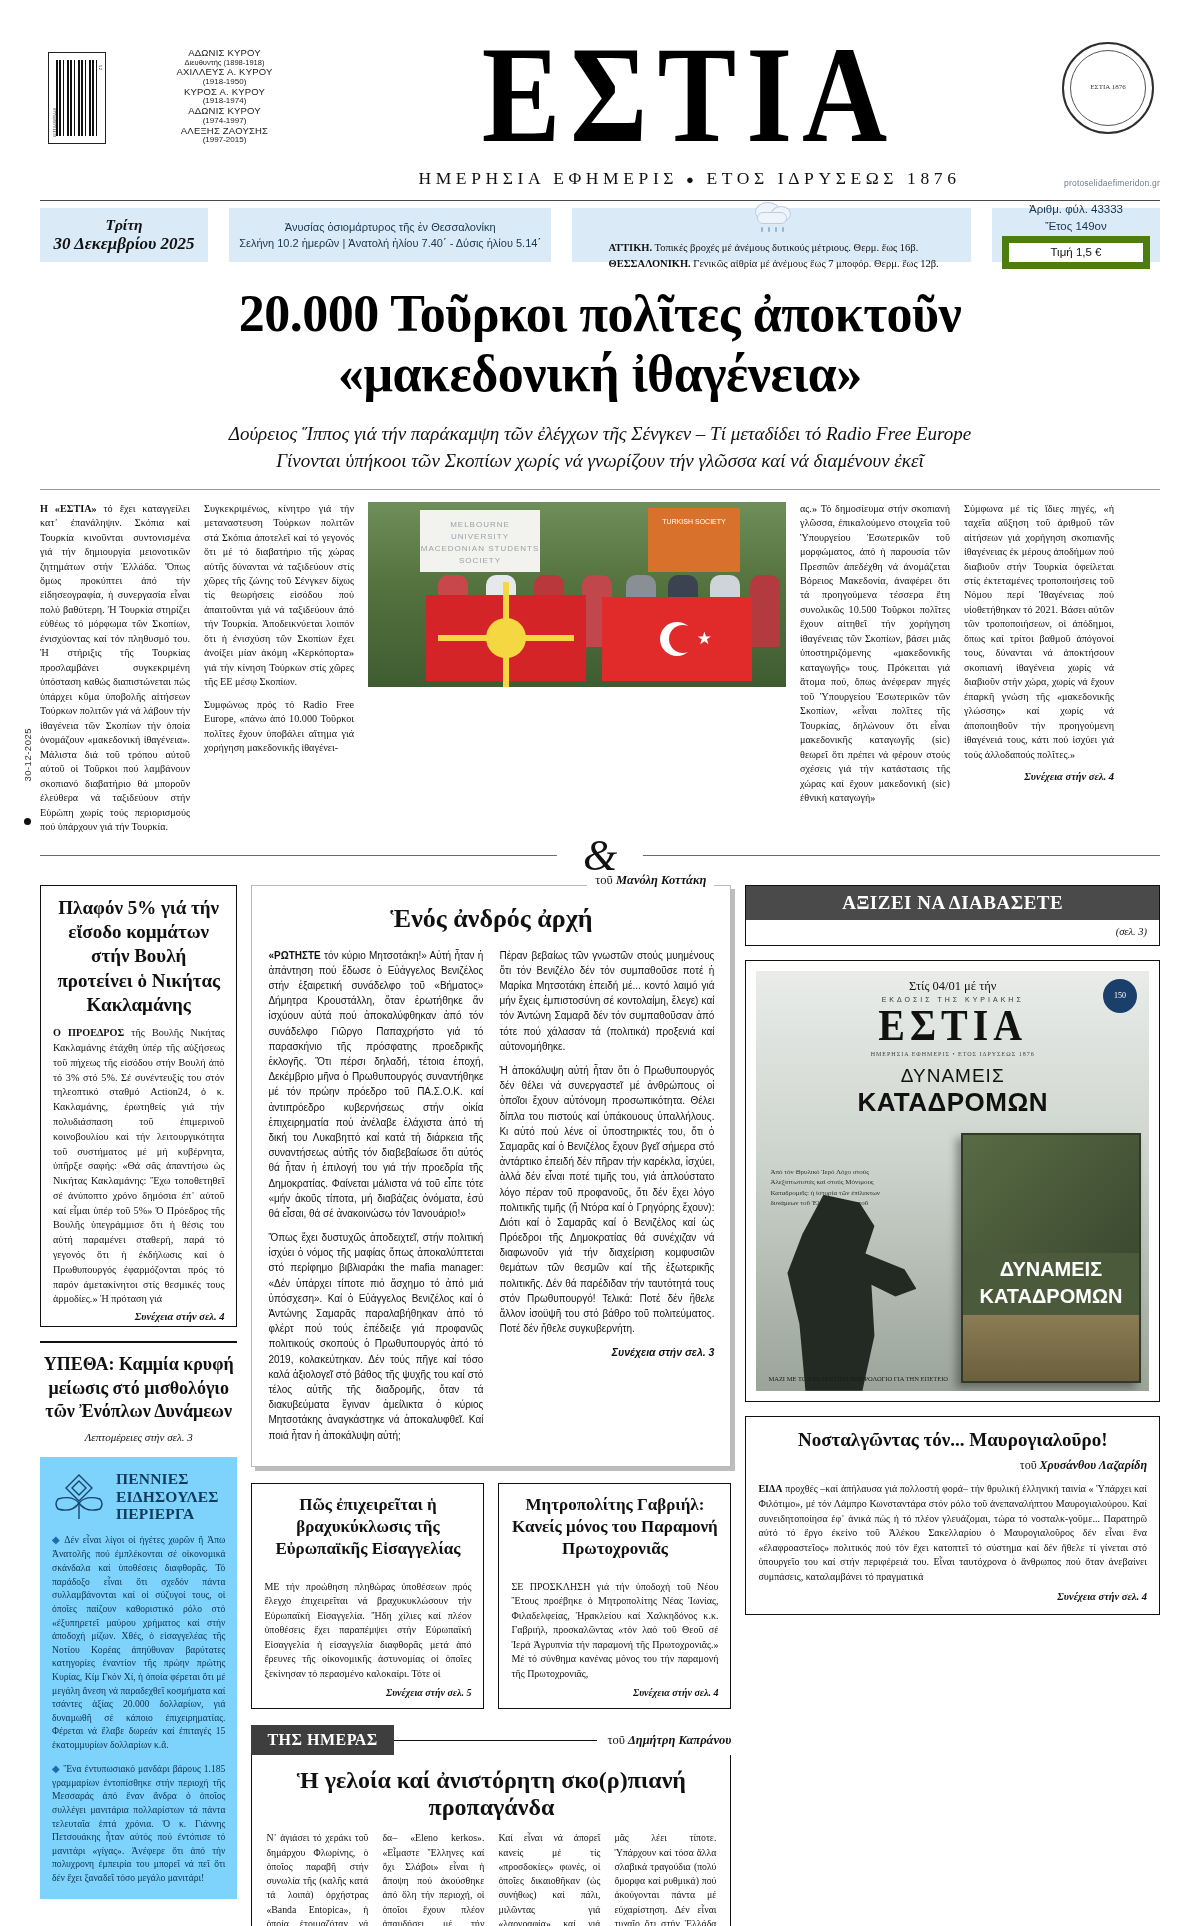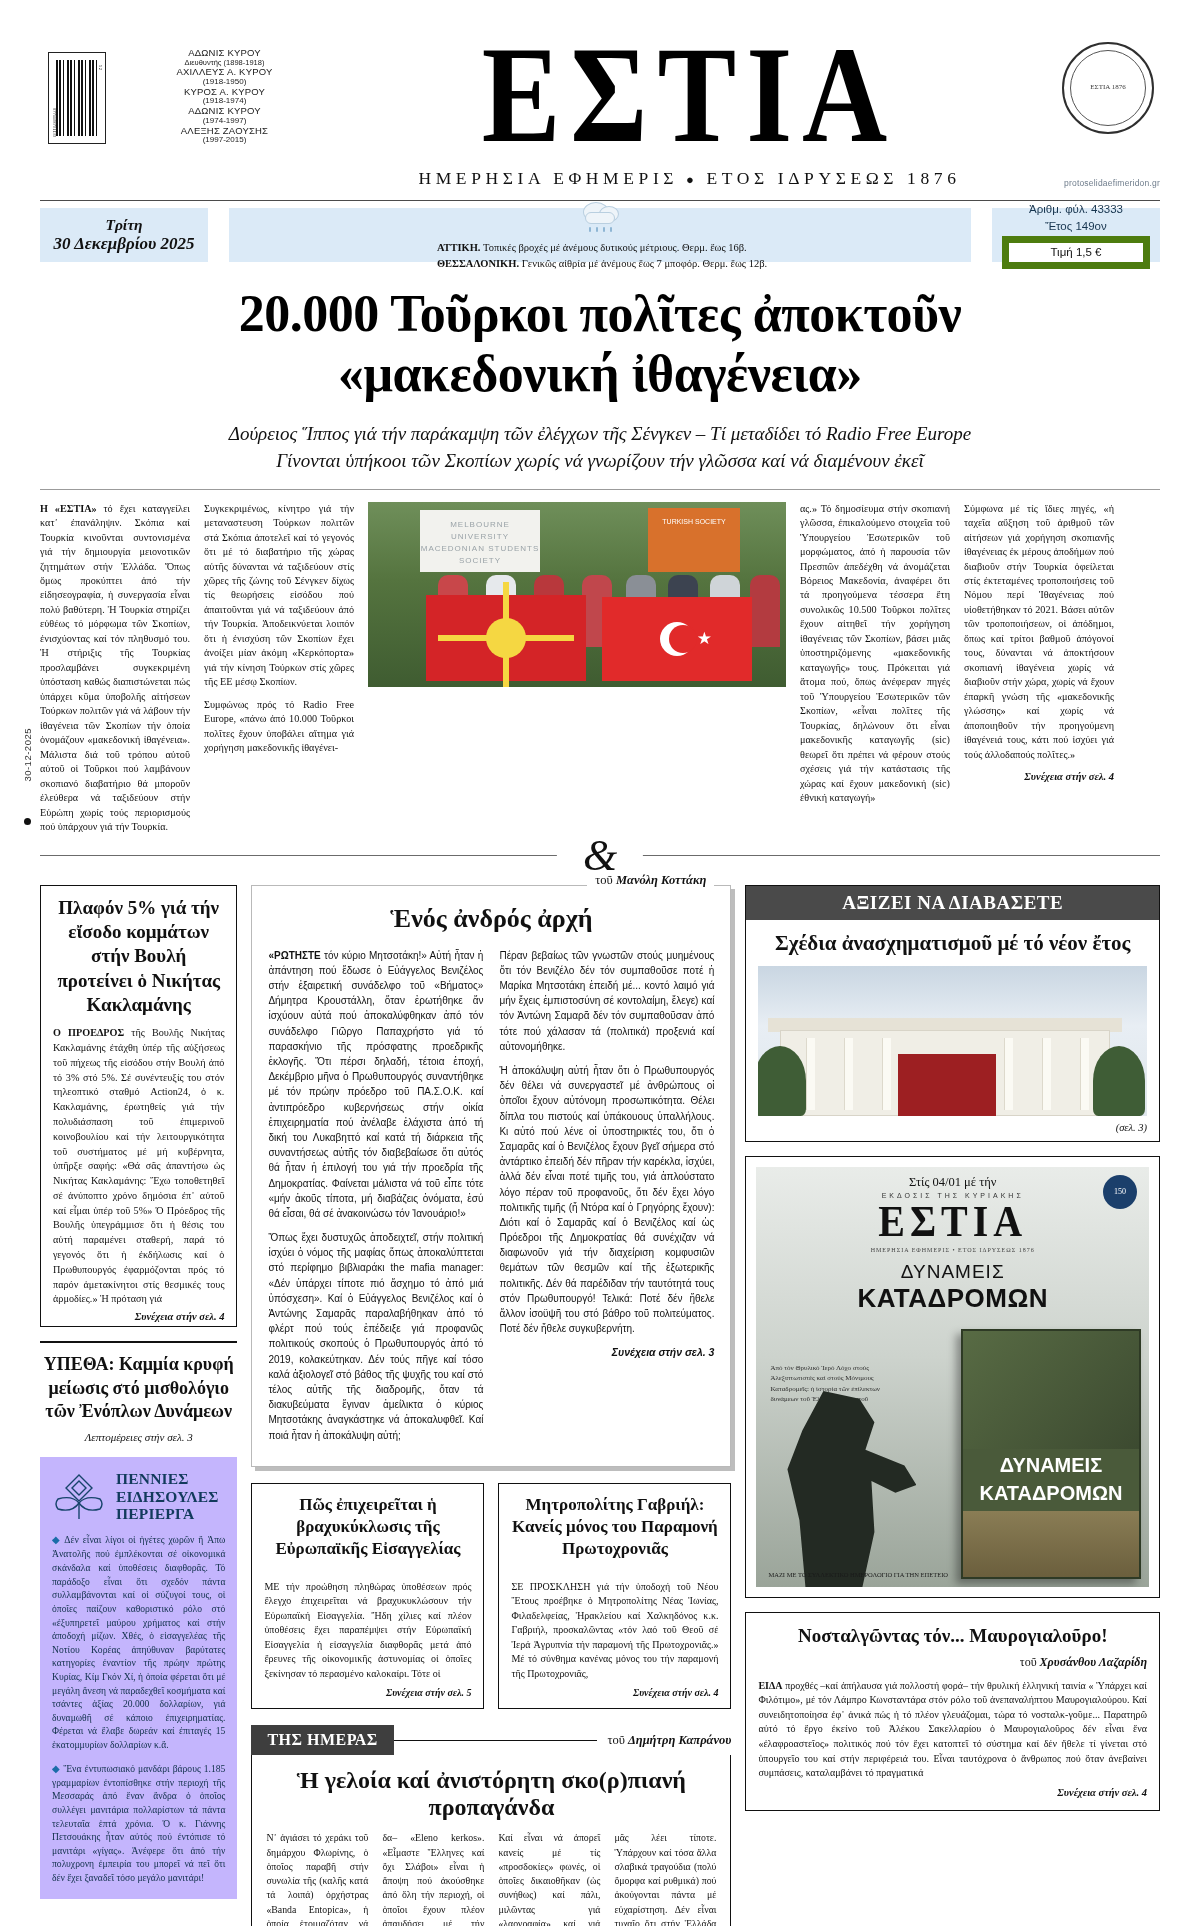--- a/index.html
+++ b/index.html
@@ -125,21 +125,21 @@
   .boxed { border:1.5px solid #111; padding:10px 12px 4px; }
   .boxed h3 { margin:0; text-align:center; font-size:19px; line-height:1.28; font-weight:700; }
   .boxed p { font-size:10.2px; line-height:1.45; text-align:justify; margin:9px 0 0; }
   .boxed .lead-in { font-weight:700; }
 
   .teaser { margin-top:14px; border-top:2.2px solid #111; padding-top:10px; }
   .teaser h3 { margin:0; text-align:center; font-size:18px; line-height:1.3; font-weight:700; }
   .teaser .det { text-align:center; font-style:italic; font-size:11px; margin-top:8px; }
 
   
-  .pennies { margin-top:14px; background:#c4b5fd; padding:12px 12px 14px; }
+  .pennies { margin-top:14px; background:#7dd3fc; padding:12px 12px 14px; }
   .pen-head { display:flex; align-items:center; gap:10px; }
   .pen-logo { width:54px; height:54px; flex:none; position:relative; }
   .pen-logo svg { width:54px; height:54px; }
   .pen-title { font-weight:700; font-size:15.5px; line-height:1.12; color:#123a5c; letter-spacing:.2px; }
   .pennies p { font-size:9.6px; line-height:1.42; text-align:justify; margin:10px 0 0; color:#10304a; }
   .pennies p .bullet { color:#1b6ca8; font-size:10px; margin-right:3px; }
 
   
   .editorial { border:1px solid #b9b9b9; box-shadow:4px 4px 0 #bdbdbd; padding:14px 16px 14px; background:#fff; position:relative; }
   .ed-byline { position:absolute; right:16px; top:-13px; background:#fff; padding:0 8px; font-size:12.5px; }
@@ -256,20 +256,24 @@
     <div class="site-url">protoselidaefimeridon.gr</div>
   </div>
 
   <div class="rule-top"></div>
 
   <div class="infobar">
     <div class="ib ib-date">
       <div class="d1">Τρίτη</div>
       <div class="d2">30 Δεκεμβρίου 2025</div>
     </div>
+    <div class="ib ib-saint">
+      <div>Ἀνυσίας ὁσιομάρτυρος τῆς ἐν Θεσσαλονίκη</div>
+      <div>Σελήνη 10.2 ἡμερῶν | Ἀνατολή ἡλίου 7.40΄ - Δύσις ἡλίου 5.14΄</div>
+    </div>
     <div class="ib ib-weather">
       <div class="cloud-icon">
         <div class="c1 a"></div>
           <div class="c1 b"></div>
           <div class="c1 c"></div>
         <div class="drop" style="left:10px"></div>
           <div class="drop" style="left:17px"></div>
         <div class="drop" style="left:24px"></div>
           <div class="drop" style="left:31px"></div>
       </div>
@@ -441,36 +445,20 @@
             <p>μᾶς λέει τίποτε. Ὑπάρχουν καί τόσα ἄλλα σλαβικά τραγούδια (πολύ ὄμορφα καί ρυθμικά) πού ἀκούγονται πάντα μέ εὐχαρίστηση. Δέν εἶναι τυχαῖο ὅτι στήν Ἑλλάδα ἔχει ἀγαπηθεῖ ἰδιαίτερα ὁ Γκόραν Μπρέγκοβιτς. Ἀλλά εἶναι ἄλλο ἡ ἐπιλογή κάποιου κυρίου</p>
 
           </div>
         </div>
       </div>
     </div>
 
     <div class="colR">
       <div class="read-box">
         <div class="read-head">ΑΞΙΖΕΙ ΝΑ ΔΙΑΒΑΣΕΤΕ</div>
-        <div class="read-body">
-          <h3>Σχέδια ἀνασχηματισμοῦ μέ τό νέον ἔτος</h3>
-          <div class="read-img">
-            <div class="roof"></div>
-            <div class="bldg"></div>
-            <div class="col" style="left:48px"></div>
-              <div class="col" style="left:86px"></div>
-            <div class="col" style="left:124px"></div>
-              <div class="col" style="left:246px"></div>
-            <div class="col" style="left:284px"></div>
-              <div class="col" style="left:322px"></div>
-            <div class="carpet"></div>
-            <div class="tree" style="left:-4px"></div>
-            <div class="tree" style="right:2px"></div>
-          </div>
-        </div>
         <div class="read-note">(σελ. 3)</div>
       </div>
 
       <div class="promo">
         <div class="promo-inner">
           <div class="promo-top">
             <div class="promo-date">Στίς 04/01 μέ τήν</div>
             <div class="promo-kicker">ΕΚΔΟΣΙΣ ΤΗΣ ΚΥΡΙΑΚΗΣ</div>
             <div class="promo-logo">ΕΣΤΙΑ</div>
             <div class="promo-logo-sub">ΗΜΕΡΗΣΙΑ ΕΦΗΜΕΡΙΣ • ΕΤΟΣ ΙΔΡΥΣΕΩΣ 1876</div>

